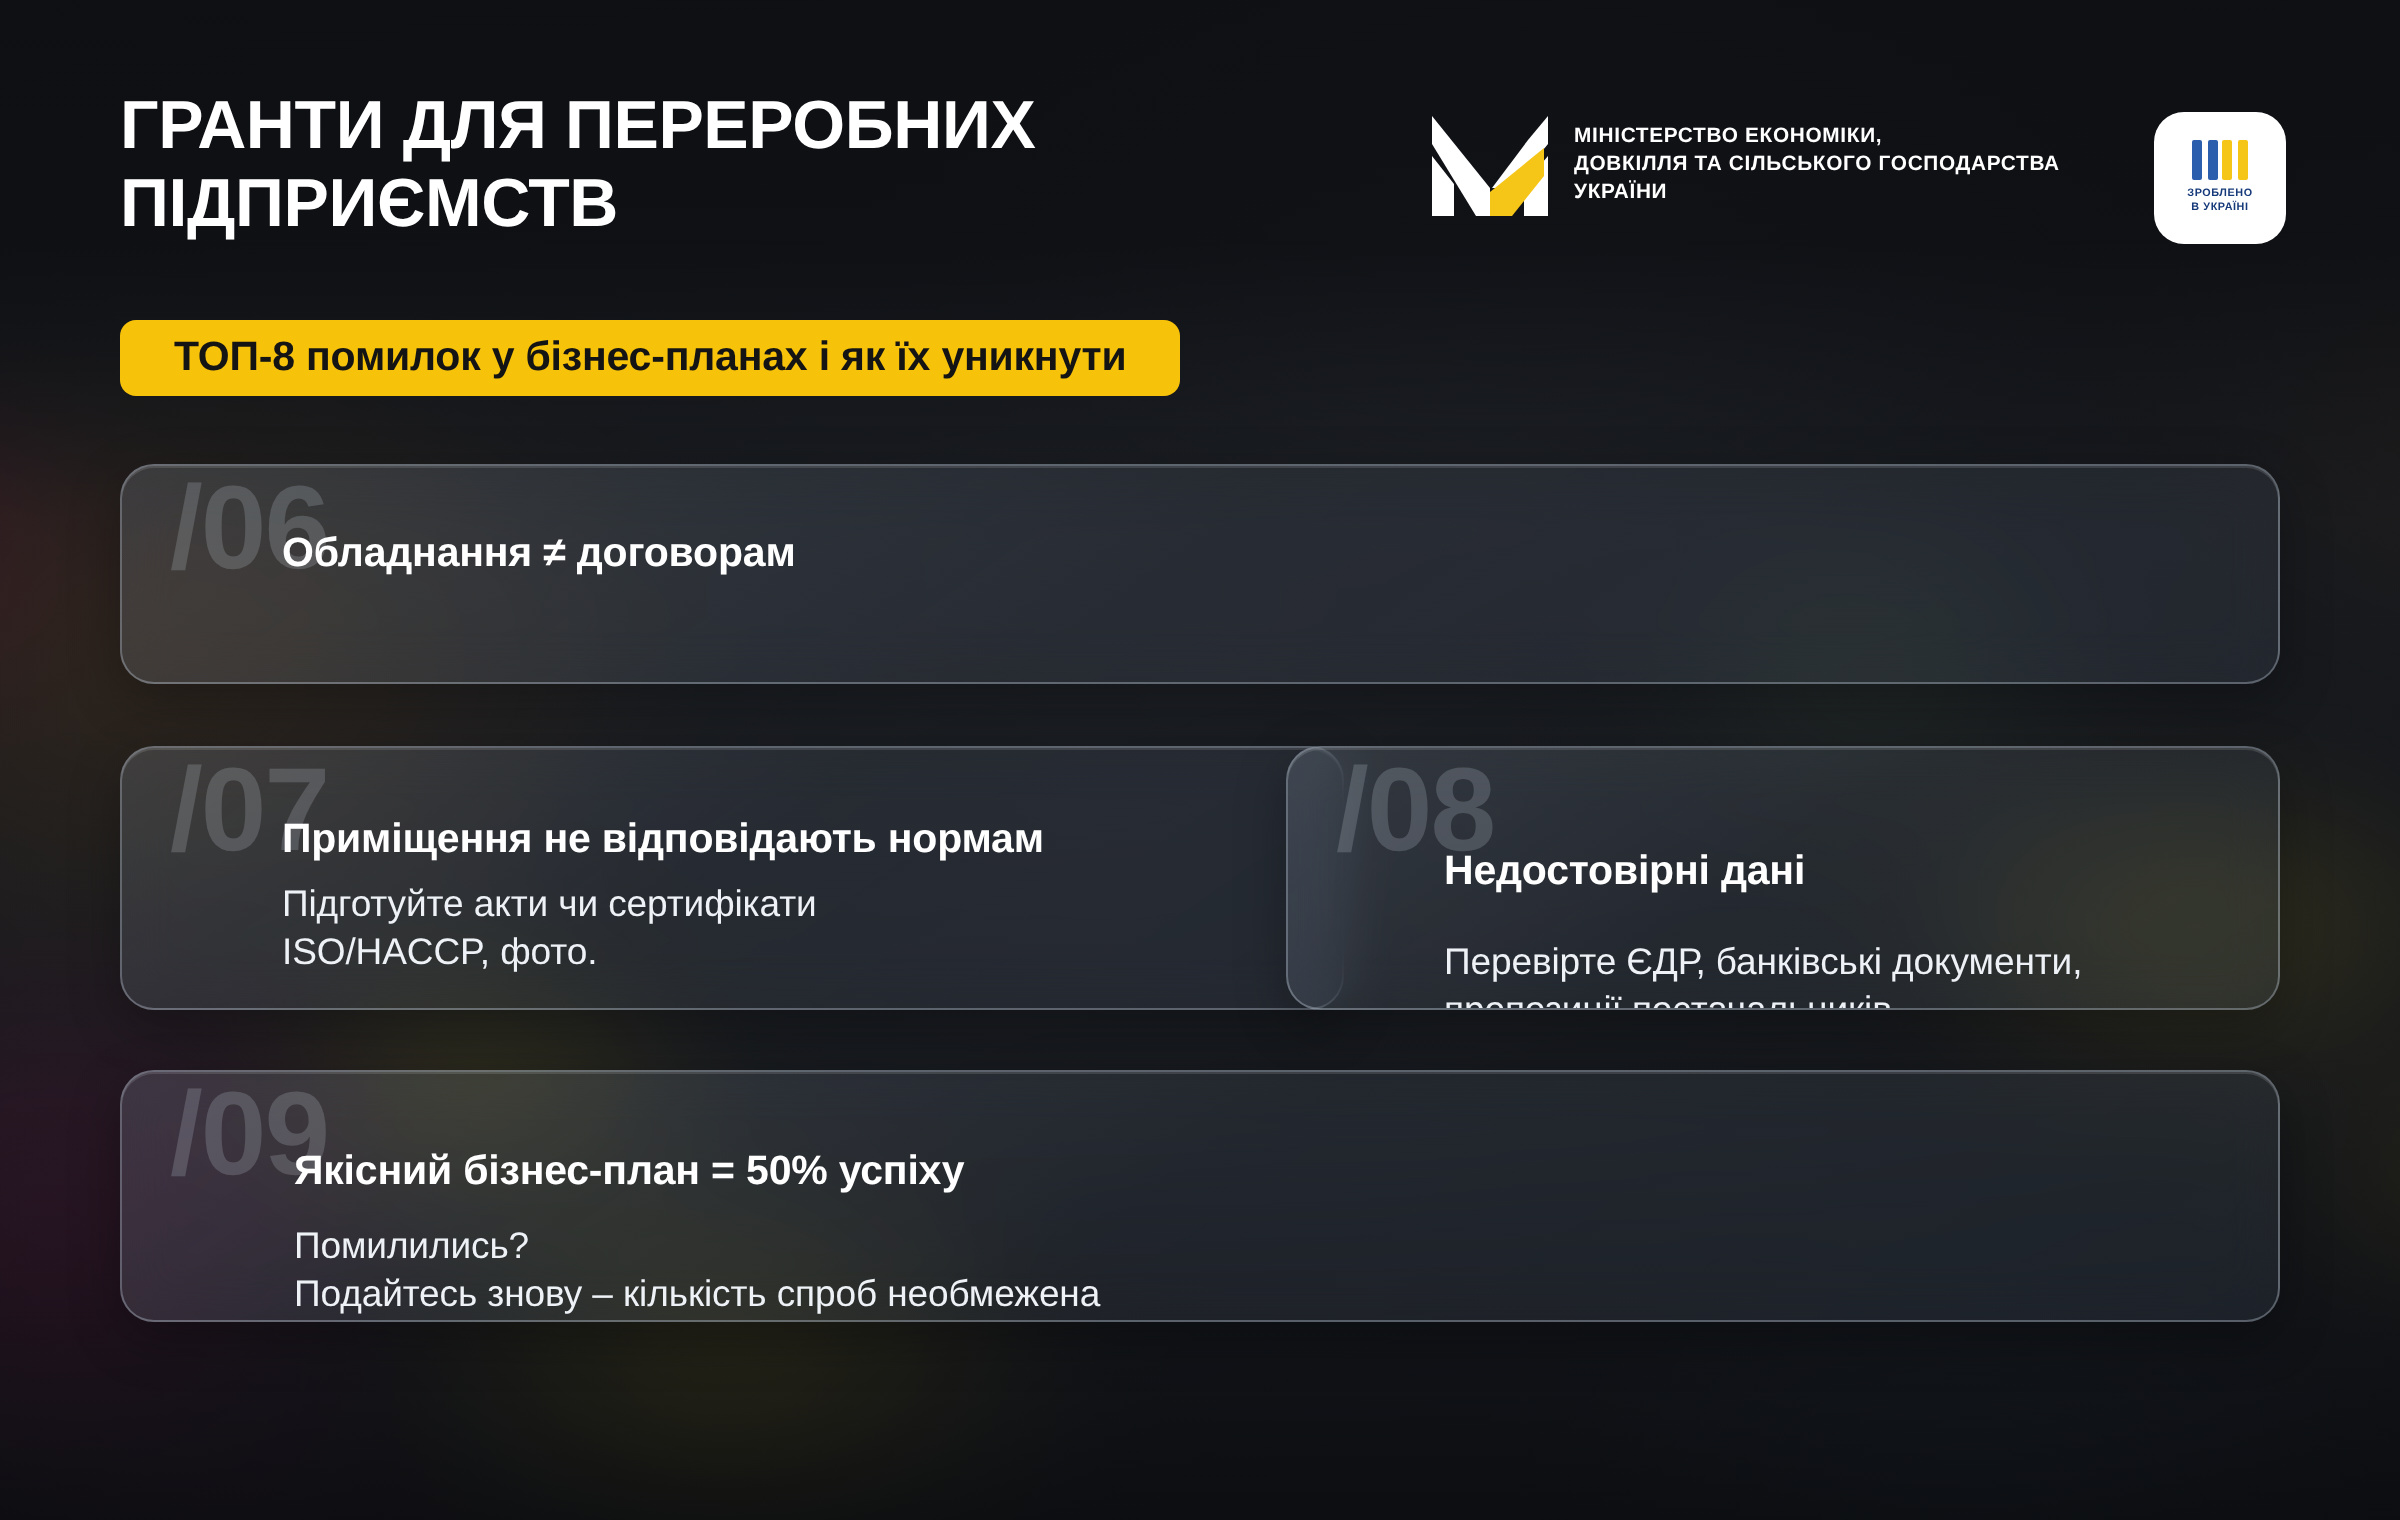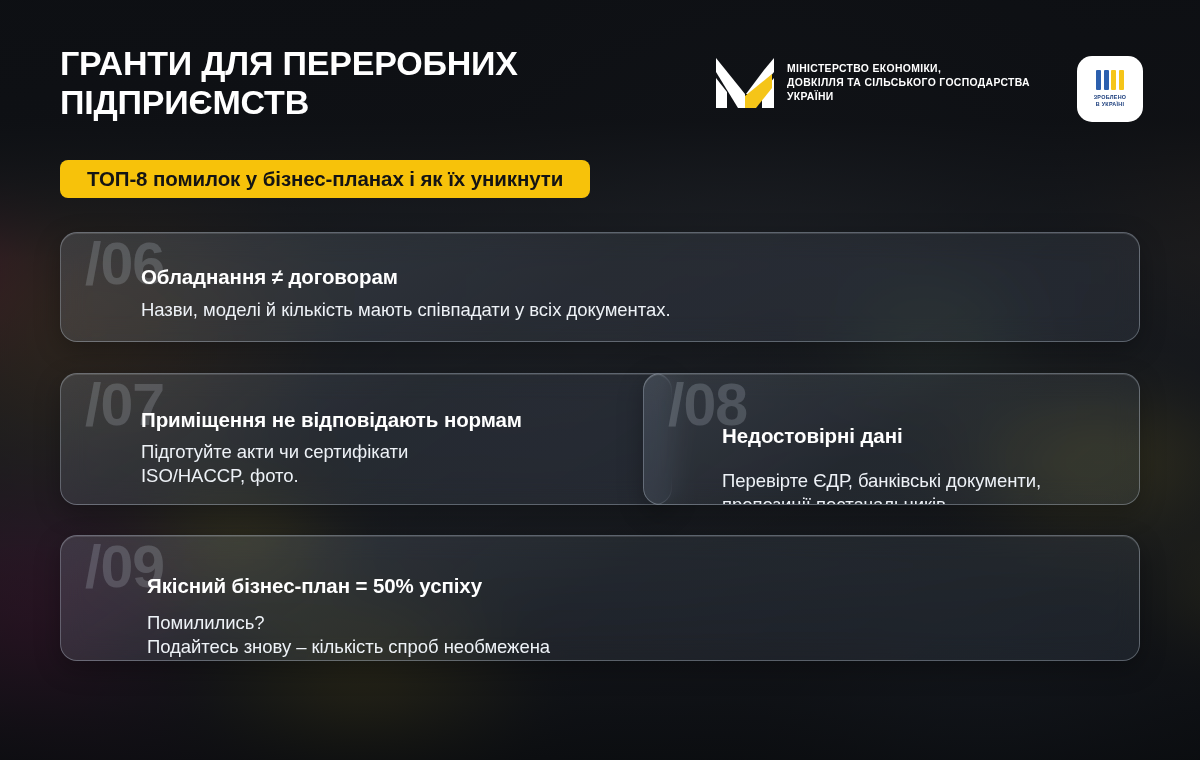--- a/index.html
+++ b/index.html
@@ -237,21 +237,20 @@
 в Україні</div>
     </div>
   </div>
 
   <div id="subtitle-banner">ТОП-8 помилок у бізнес-планах і як їх уникнути</div>
 
   <div class="card" id="card-06">
     <div class="card-number">/06</div>
     <div class="card-inner">
       <div class="card-title">Обладнання ≠ договорам</div>
-      <div class="card-body">Назви, моделі й кількість мають співпадати у всіх документах.</div>
     </div>
   </div>
 
   <div class="card" id="card-07">
     <div class="card-number">/07</div>
     <div class="card-inner">
       <div class="card-title">Приміщення не відповідають нормам</div>
       <div class="card-body">Підготуйте акти чи сертифікати
 ISO/HACCP, фото.</div>
     </div>

